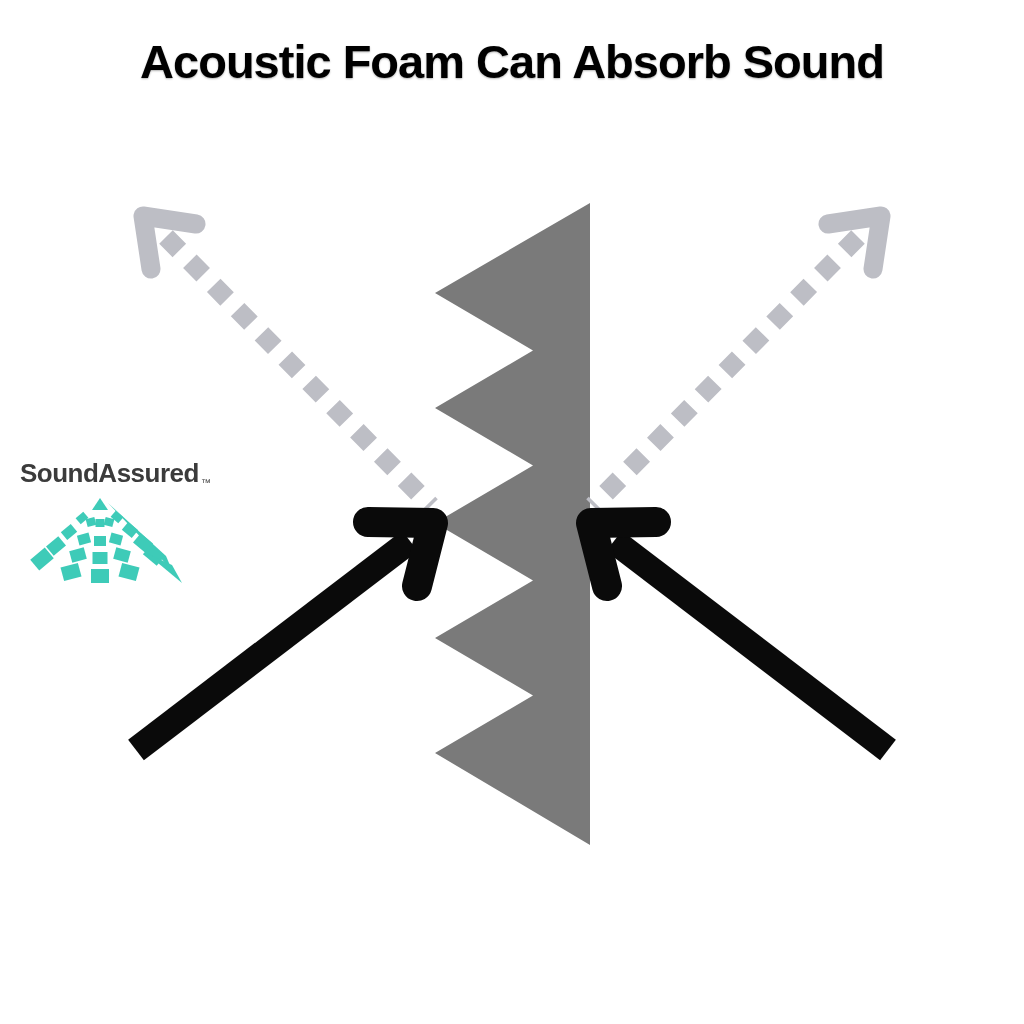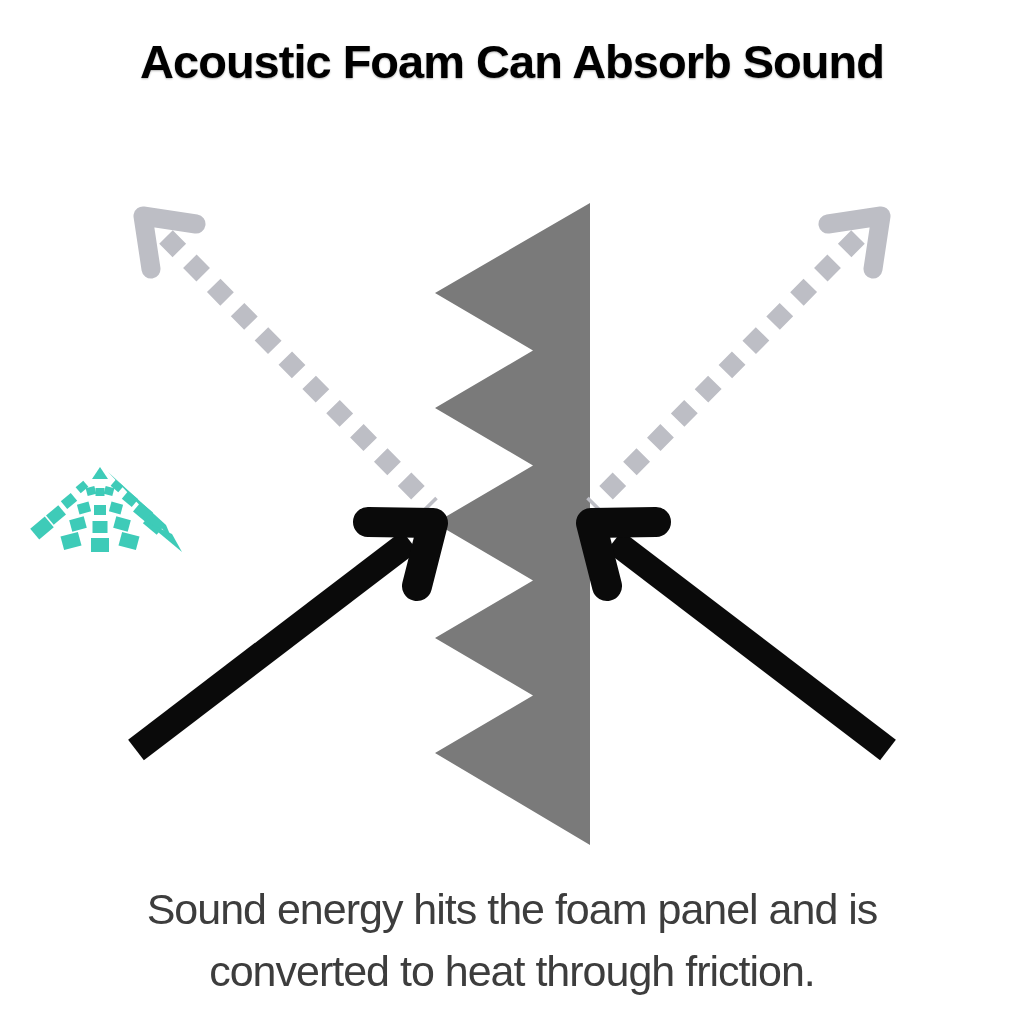--- a/index.html
+++ b/index.html
@@ -98,20 +98,23 @@
       <polyline points="368,522 433,523 417,586" stroke-width="30" stroke-linecap="round" stroke-linejoin="round"></polyline>
     </g>
 
     <g fill="none" stroke="#0a0a0a">
       <line x1="888" y1="750" x2="614" y2="541" stroke-width="26"></line>
       <polyline points="656,522 591,523 607,586" stroke-width="30" stroke-linecap="round" stroke-linejoin="round"></polyline>
     </g>
   </svg>
 
   <div class="logo">
+    <div class="logo-text">
+      <span>SoundAssured</span><span class="tm">™</span>
+    </div>
     <svg class="logo-mark" viewBox="0 0 165 95">
       <g fill="#3ecbb8">
         <polygon points="80,3 72,15 88,15"></polygon>
 
         <rect x="57" y="19" width="10" height="8" transform="rotate(-40 62 23)"></rect>
         <rect x="42.5" y="32" width="13" height="10" transform="rotate(-40 49 37)"></rect>
         <rect x="28" y="45" width="16" height="12" transform="rotate(-40 36 51)"></rect>
         <rect x="12.5" y="57" width="19" height="14" transform="rotate(-40 22 64)"></rect>
 
         <rect x="66.5" y="23" width="9" height="8" transform="rotate(-15 71 27)"></rect>
@@ -133,18 +136,14 @@
         <rect x="103.5" y="30" width="13" height="10" transform="rotate(40 110 35)"></rect>
         <rect x="115" y="42" width="16" height="12" transform="rotate(40 123 48)"></rect>
         <rect x="125" y="53.5" width="18" height="13" transform="rotate(40 134 60)"></rect>
 
         <polygon points="88,8 152,75 146,61"></polygon>
         <polygon points="126,58 162,88 152,70"></polygon>
       </g>
     </svg>
   </div>
 
-  <div class="caption">
-    <div>Sound energy hits the foam panel and is</div>
-    <div>converted to heat through friction.</div>
-  </div>
 
 </div>
 
 </body></html>

